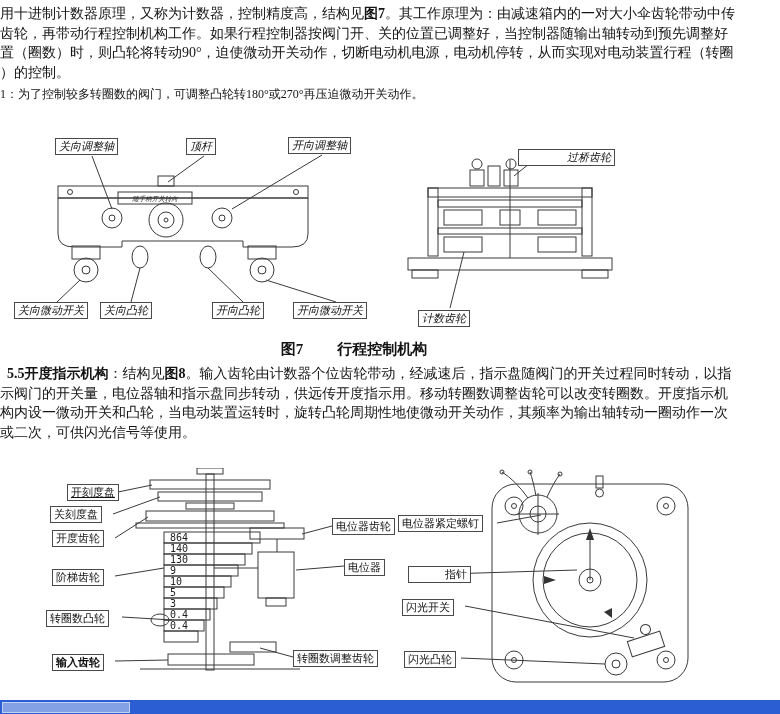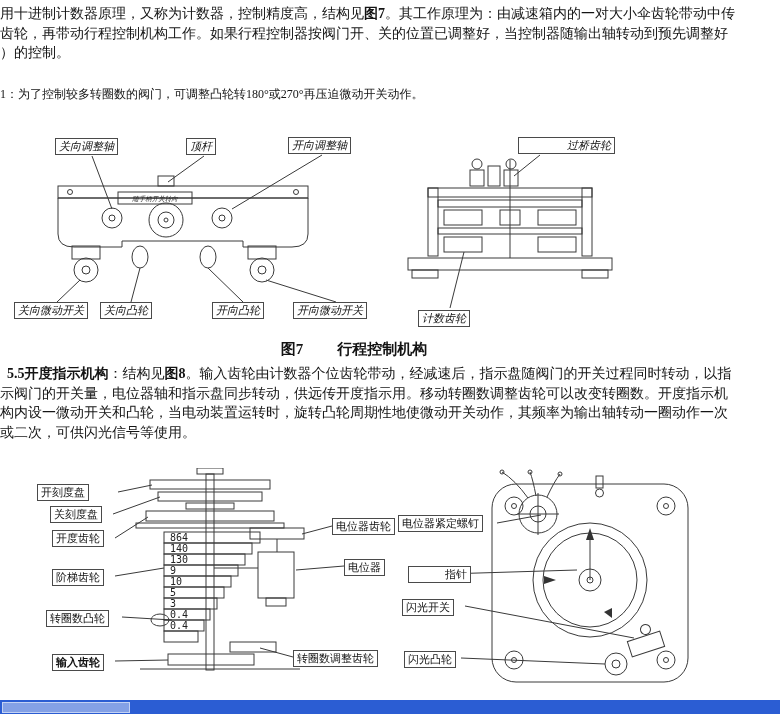--- a/index.html
+++ b/index.html
@@ -30,20 +30,21 @@
   .footer-box{position:absolute;left:2px;top:702px;width:126px;height:9px;border:1px solid #c3d2f4;}
 </style>
 </head>
 <body>
 
 <div class="page">
 
   <div class="textblock" style="top:4px;">
       <div class="tline"><span>用十进制计数器原理，又称为计数器，控制精度高，结构见</span><span class="b">图7</span><span>。其工作原理为：由减速箱内的一对大小伞齿轮带动中传</span></div>
       <div class="tline"><span>齿轮，再带动行程控制机构工作。如果行程控制器按阀门开、关的位置已调整好，当控制器随输出轴转动到预先调整好</span></div>
+      <div class="tline"><span>置（圈数）时，则凸轮将转动90°，迫使微动开关动作，切断电动机电源，电动机停转，从而实现对电动装置行程（转圈</span></div>
       <div class="tline"><span>）的控制。</span></div>
     </div>
   <div class="note-line">1：为了控制较多转圈数的阀门，可调整凸轮转180°或270°再压迫微动开关动作。</div>
 
   <div class="fig" style="top:130px;height:212px;font-style:italic;">
     <svg width="780" height="212" viewBox="0 0 780 212">
       <defs>
         <pattern id="hatch7" width="5" height="5" patternUnits="userSpaceOnUse" patternTransform="rotate(45)">
           <line x1="0" y1="0" x2="0" y2="5" stroke="#666" stroke-width="0.8"></line>
         </pattern>
@@ -101,21 +102,21 @@
         <line x1="243" y1="172" x2="208" y2="138"></line>
         <line x1="336" y1="172" x2="266" y2="150"></line>
         <line x1="540" y1="25" x2="514" y2="46"></line>
         <line x1="450" y1="178" x2="464" y2="122"></line>
       </g>
     </svg>
     <div class="innernote">随手柄开关转向</div>
     <div class="lbl" style="left:55px;top:8px;">关向调整轴</div>
     <div class="lbl" style="left:186px;top:8px;">顶杆</div>
     <div class="lbl" style="left:288px;top:7px;">开向调整轴</div>
-    <div class="lbl" style="left:518px;top:7px;padding-left:48px;">过桥齿轮</div>
+    <div class="lbl" style="left:518px;top:19px;padding-left:48px;">过桥齿轮</div>
     <div class="lbl" style="left:14px;top:172px;">关向微动开关</div>
     <div class="lbl" style="left:100px;top:172px;">关向凸轮</div>
     <div class="lbl" style="left:212px;top:172px;">开向凸轮</div>
     <div class="lbl" style="left:293px;top:172px;">开向微动开关</div>
     <div class="lbl" style="left:418px;top:180px;">计数齿轮</div>
   </div>
 
   <div class="caption">
     <span>图7</span><span class="capgap"></span><span>行程控制机构</span>
   </div>
@@ -219,21 +220,21 @@
         <div class="numrow">864</div>
         <div class="numrow">140</div>
         <div class="numrow">130</div>
         <div class="numrow">9</div>
         <div class="numrow">10</div>
         <div class="numrow">5</div>
         <div class="numrow">3</div>
         <div class="numrow">0.4</div>
         <div class="numrow">0.4</div>
       </div>
-    <div class="lbl" style="left:37px;top:16px;">开刻度盘</div>
+    <div class="lbl" style="left:67px;top:16px;text-decoration:underline;">开刻度盘</div>
     <div class="lbl" style="left:50px;top:38px;">关刻度盘</div>
     <div class="lbl" style="left:52px;top:62px;">开度齿轮</div>
     <div class="lbl" style="left:52px;top:101px;">阶梯齿轮</div>
     <div class="lbl" style="left:46px;top:142px;">转圈数凸轮</div>
     <div class="lbl" style="left:52px;top:186px;font-weight:bold;">输入齿轮</div>
     <div class="lbl" style="left:332px;top:50px;">电位器齿轮</div>
     <div class="lbl" style="left:344px;top:91px;">电位器</div>
     <div class="lbl" style="left:293px;top:182px;">转圈数调整齿轮</div>
     <div class="lbl" style="left:398px;top:47px;">电位器紧定螺钉</div>
     <div class="lbl" style="left:408px;top:98px;padding-left:36px;">指针</div>

